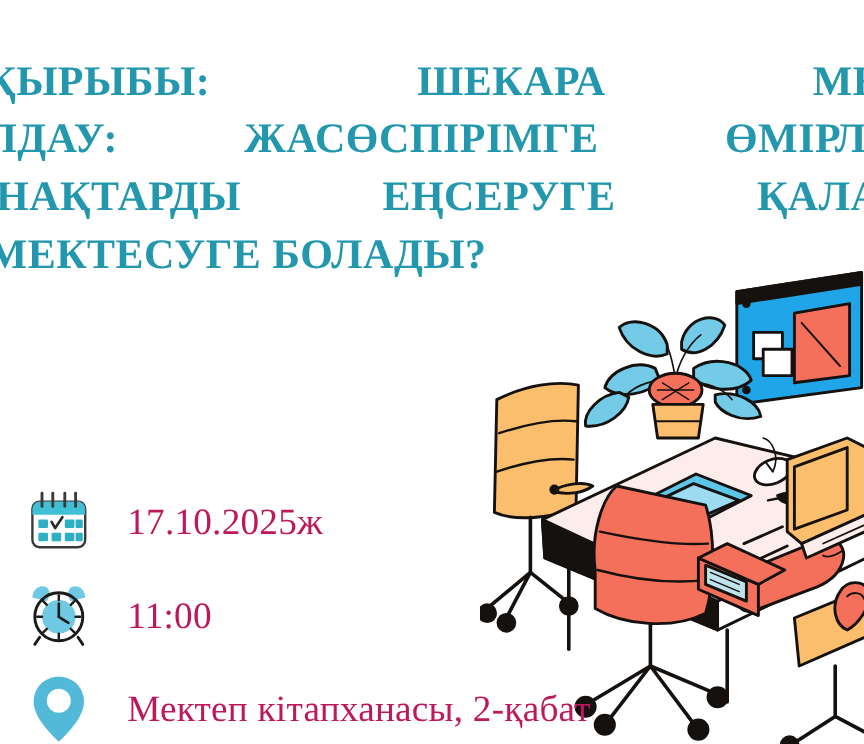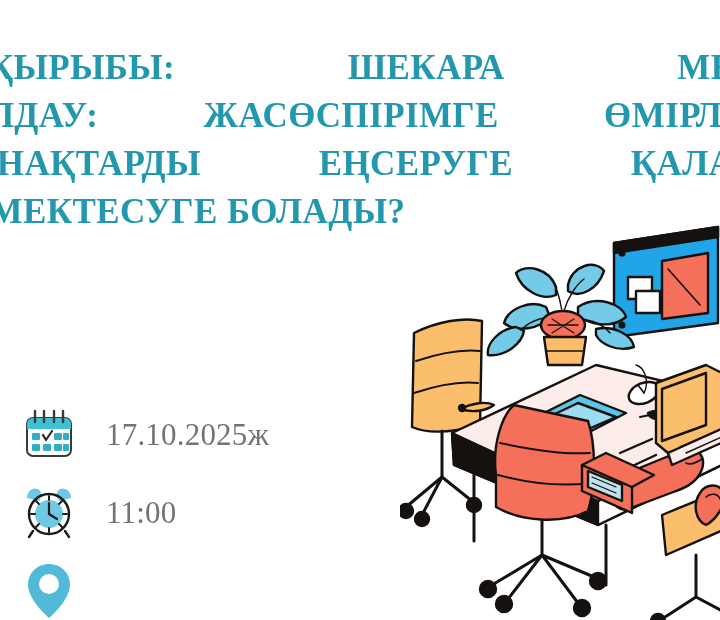--- a/index.html
+++ b/index.html
@@ -59,21 +59,21 @@
     width:62px;
     height:62px;
     flex:0 0 62px;
     display:flex;
     align-items:center;
     justify-content:center;
   }
   .info-text{
     font-family:"Liberation Serif", serif;
     font-size:31px;
-    color:#737373;
+    color:#be185d;
     margin-left:26px;
     white-space:nowrap;
     letter-spacing:0.2px;
   }
   #row-place{ height:78px; }
 
   
   #illustration{
     position:absolute;
     right:-10px;
@@ -270,17 +270,18 @@
       <span class="info-text">11:00</span>
     </div>
 
     <div class="info-row" id="row-place">
       <span class="info-icon">
         <svg width="56" height="62" viewBox="0 0 56 62" xmlns="http://www.w3.org/2000/svg">
           <path d="M28,4 C16,4 7,13 7,25 C7,40 28,58 28,58 C28,58 49,40 49,25 C49,13 40,4 28,4 Z" fill="#52B9D8"></path>
           <circle cx="28" cy="24" r="10" fill="#ffffff"></circle>
         </svg>
       </span>
+      <span class="info-text">Мектеп кітапханасы, 2-қабат</span>
     </div>
 
   </div>
 
 </div>
 
 </body></html>

